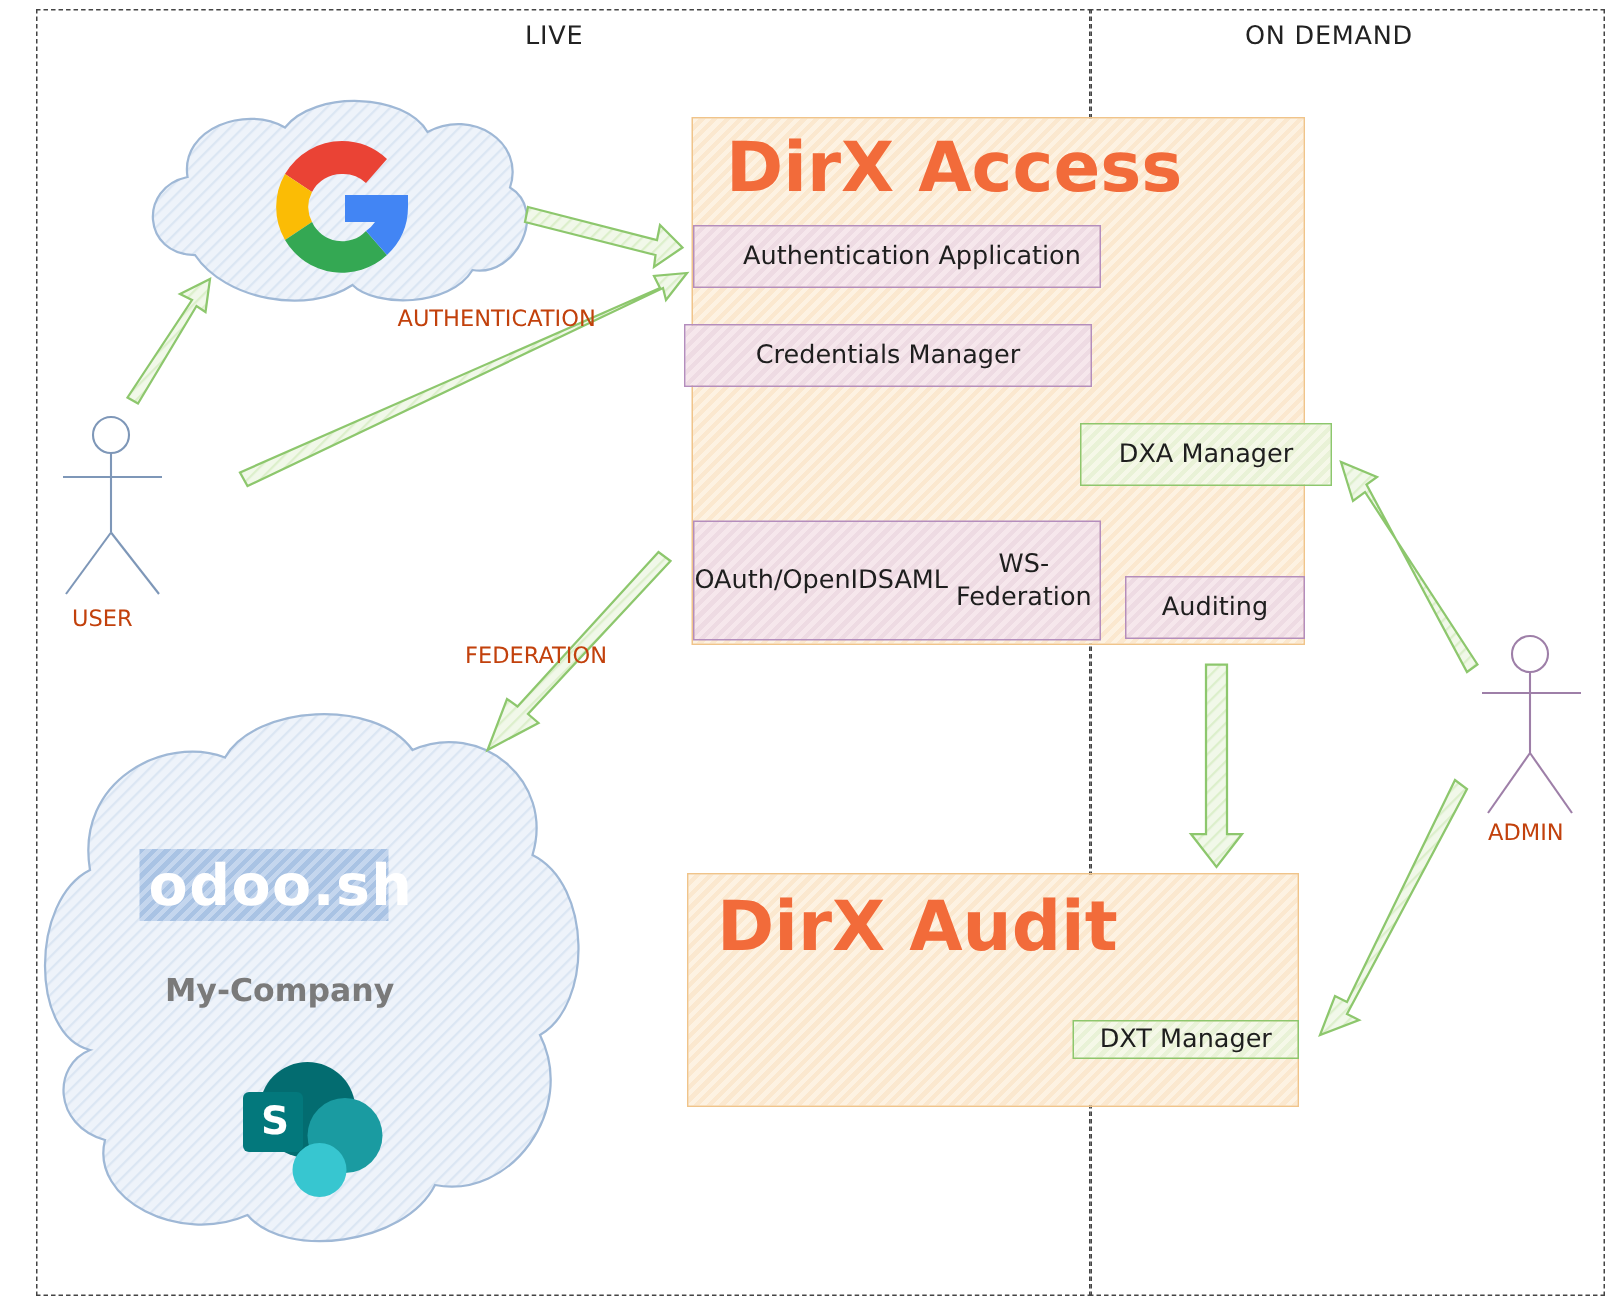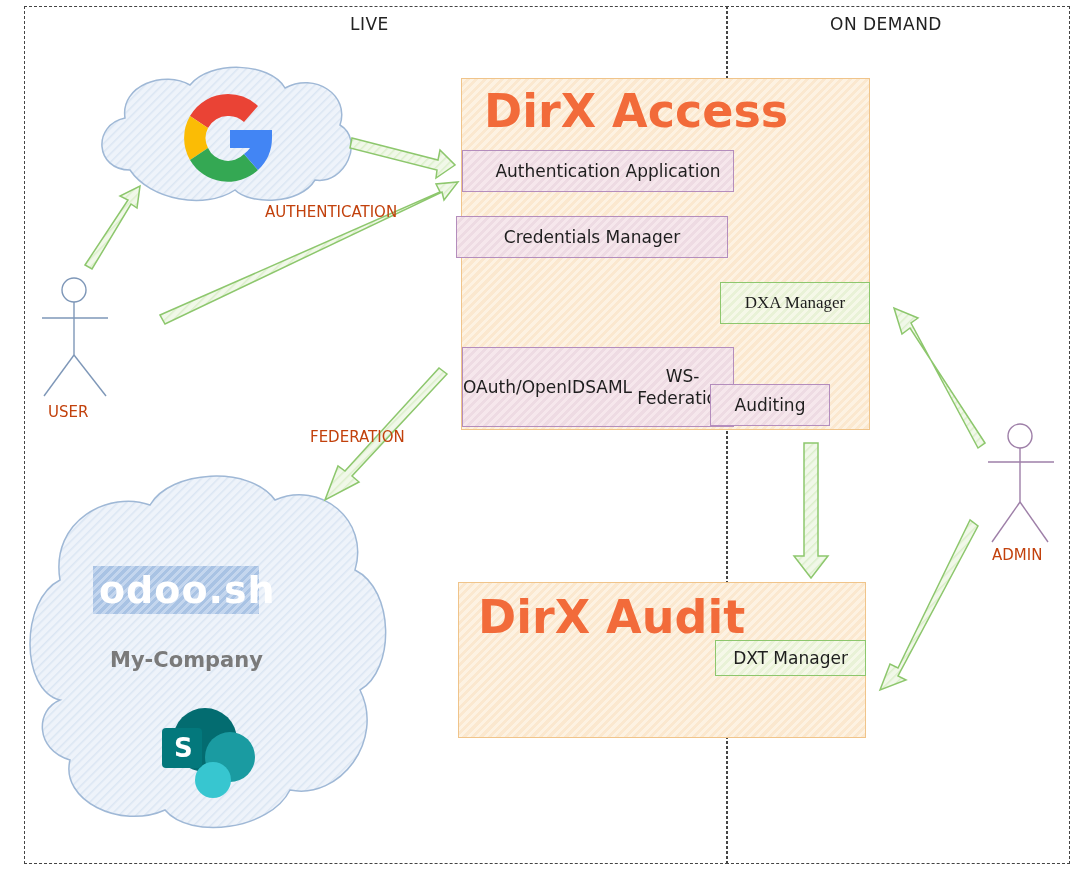--- a/index.html
+++ b/index.html
@@ -112,23 +112,23 @@
 <div class="txt-label" style="left:310px;top:428px;">FEDERATION</div>
 
 <div class="txt-label" style="left:48px;top:403px;">USER</div>
 <div class="txt-label" style="left:992px;top:546px;">ADMIN</div>
 
 <div class="panel" style="left:461px;top:78px;width:409px;height:352px;"></div>
 <div class="panel-title" style="left:484px;top:84px;font-size:46px;">DirX Access</div>
 
 <div class="comp purple" style="left:462px;top:150px;width:272px;height:42px;padding-left:20px;">Authentication Application</div>
 <div class="comp purple" style="left:456px;top:216px;width:272px;height:42px;">Credentials Manager</div>
-<div class="comp green" style="left:720px;top:282px;width:150px;height:42px;font-family:Liberation Serif, serif;">DXA Manager</div>
+<div class="comp green" style="left:720px;top:282px;width:168px;height:42px;">DXA Manager</div>
 <div class="comp purple" style="left:462px;top:347px;width:272px;height:80px;">
   <span>OAuth/OpenID</span>
   <span>SAML</span>
   <span>WS-Federation</span>
 </div>
-<div class="comp purple" style="left:710px;top:384px;width:120px;height:42px;">Auditing</div>
+<div class="comp purple" style="left:750px;top:384px;width:120px;height:42px;">Auditing</div>
 
 <div class="panel" style="left:458px;top:582px;width:408px;height:156px;"></div>
 <div class="panel-title" style="left:478px;top:590px;font-size:46px;">DirX Audit</div>
-<div class="comp green" style="left:715px;top:640px;width:151px;height:36px;">DXT Manager</div>
+<div class="comp green" style="left:715px;top:680px;width:151px;height:26px;">DXT Manager</div>
 
 </body></html>

